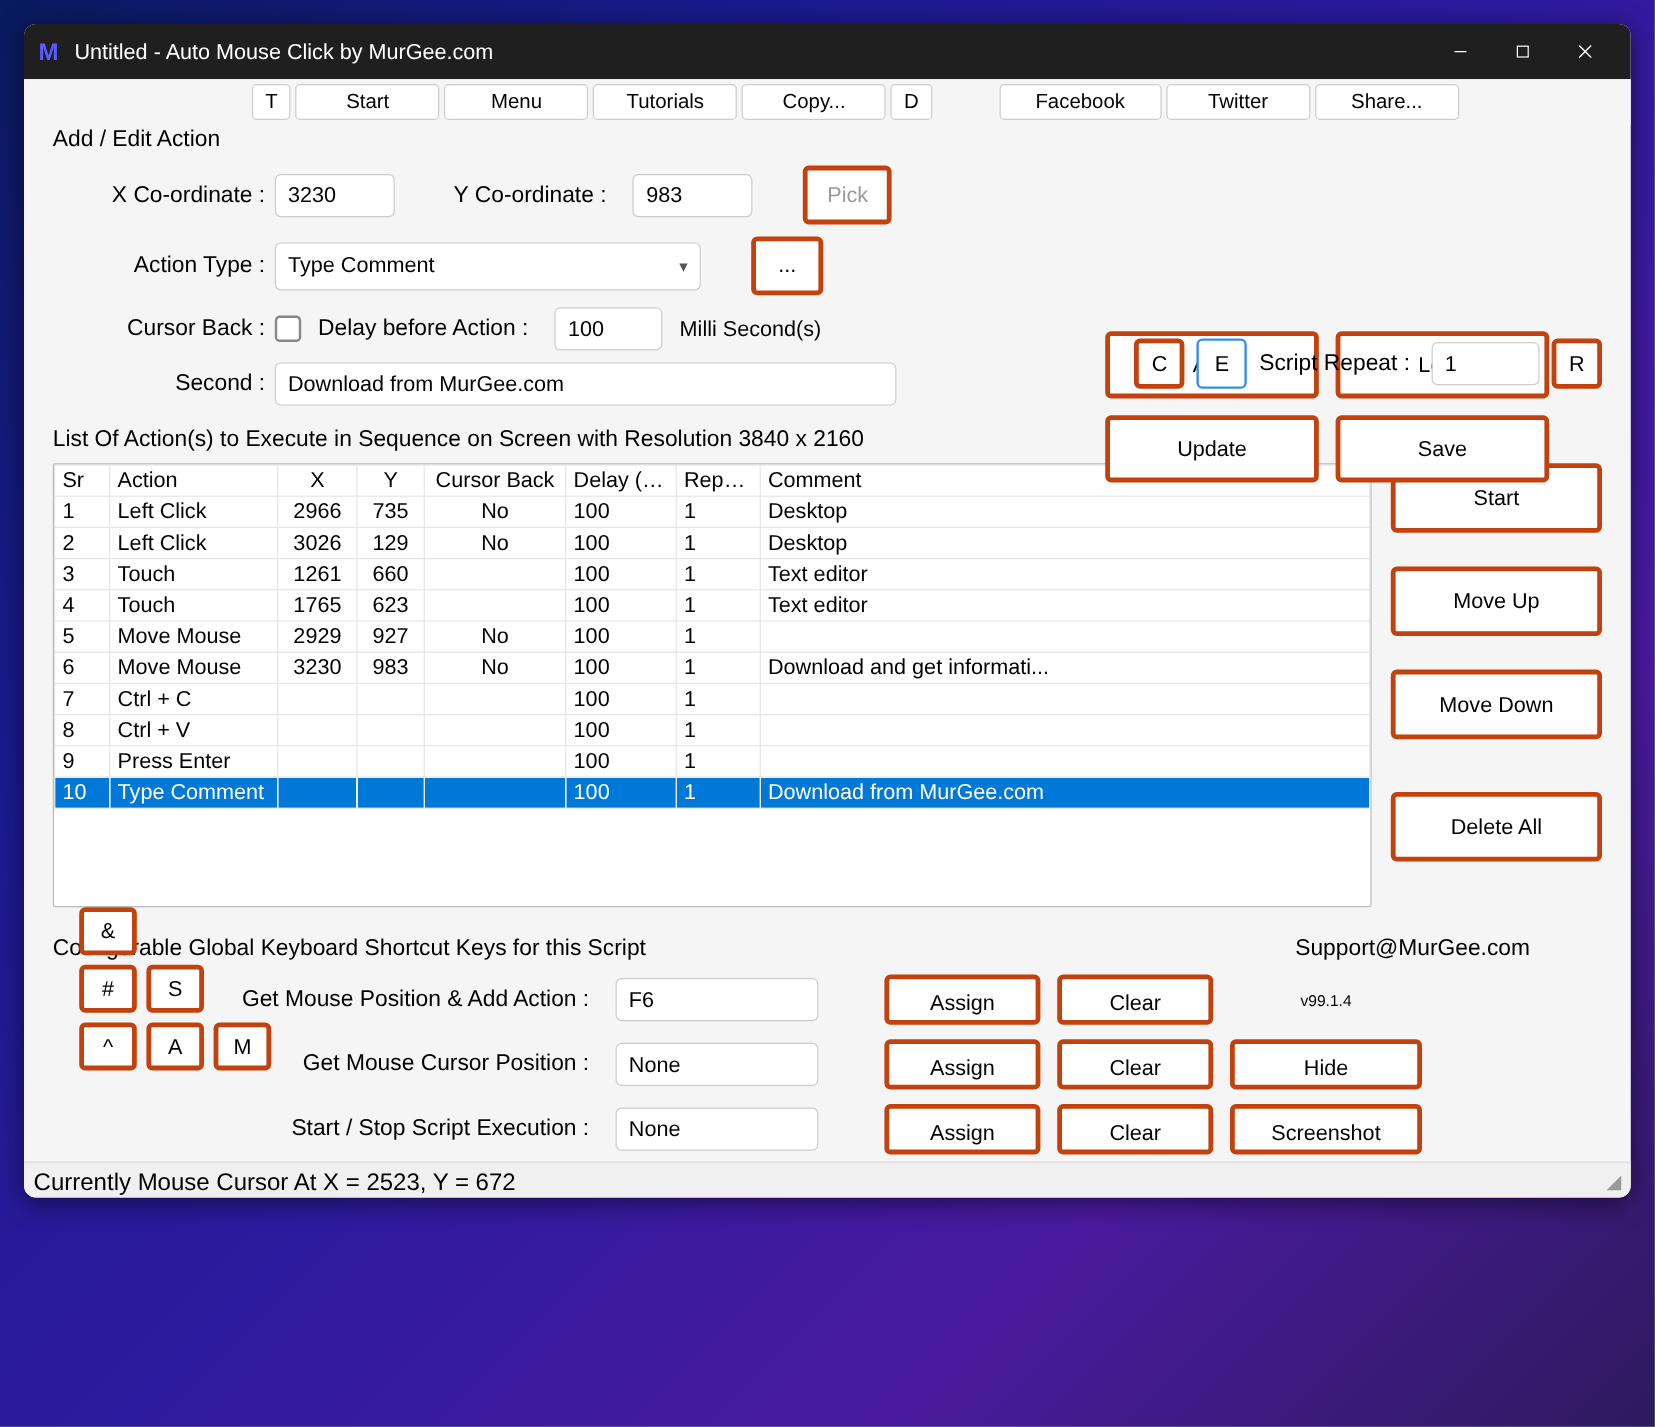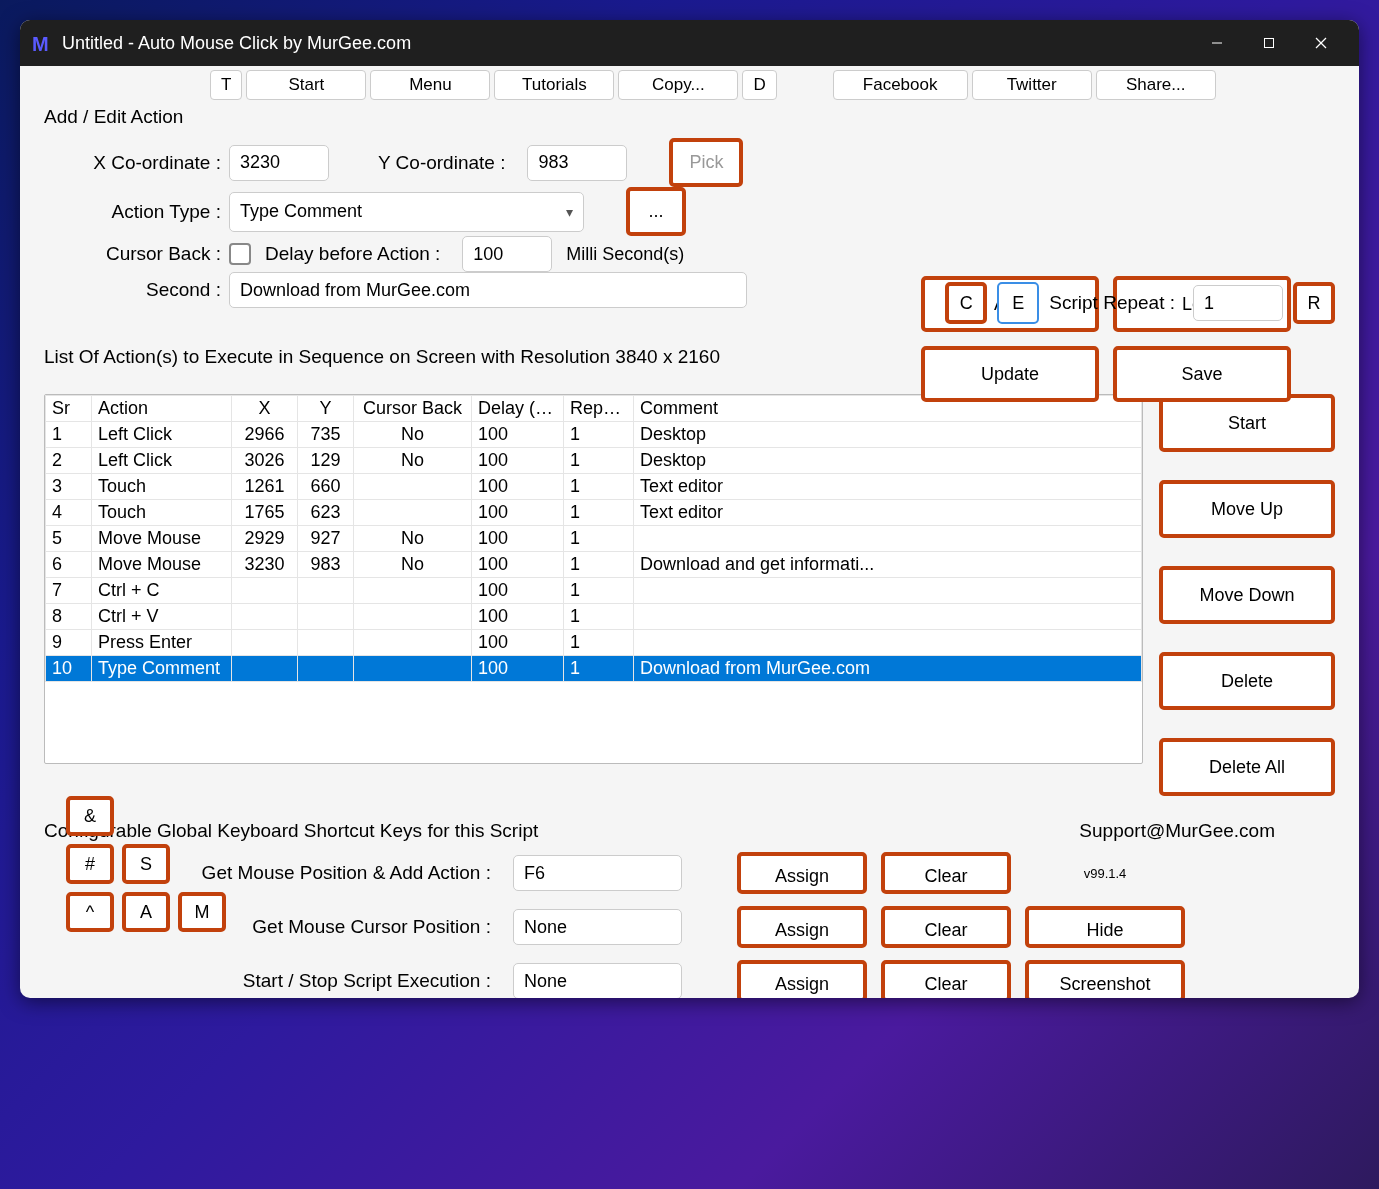--- a/index.html
+++ b/index.html
@@ -108,27 +108,28 @@
       top: 138px;
       width: 370px;
     }
     .side-buttons .btn { height: 56px; display:flex; align-items:center; justify-content:center; }
 
     .main-top { position: relative; padding-right: 390px; min-height: 190px; }
 
     .addedit-grid {
       display: grid;
       grid-template-columns: 185px auto;
+      row-gap: 10px;
       align-items: center;
     }
     .two-fields { display:flex; align-items:center; gap: 14px; }
 
     .list-title { font-size: 19px; margin: 18px 0 8px 0; }
 
-    .list-area { display: flex; gap: 16px; margin-top: 18px; }
+    .list-area { display: flex; gap: 16px; }
     .table-wrap {
       flex: 1;
       background: #fff;
       border: 1px solid #bbb;
       border-radius: 2px;
       height: 370px;
       overflow: auto;
     }
     table { width: 100%; border-collapse: collapse; font-size: 18px; table-layout: fixed; }
     th, td {
@@ -407,21 +408,20 @@
             </tbody>
         </table>
       </div>
       <div class="list-side">
         <button class="btn">Start</button>
         <div style="height:4px;"></div>
         <button class="btn">Move Up</button>
         <div style="height:4px;"></div>
         <button class="btn">Move Down</button>
         <div style="height:4px;"></div>
-        <button class="btn">Delete</button>
         <div style="height:4px;"></div>
         <button class="btn">Delete All</button>
       </div>
     </div>
 
     <div class="shortcut-title">
       <span>Configurable Global Keyboard Shortcut Keys for this Script</span>
       <span style="padding-right:60px;">Support@MurGee.com</span>
     </div>
 

